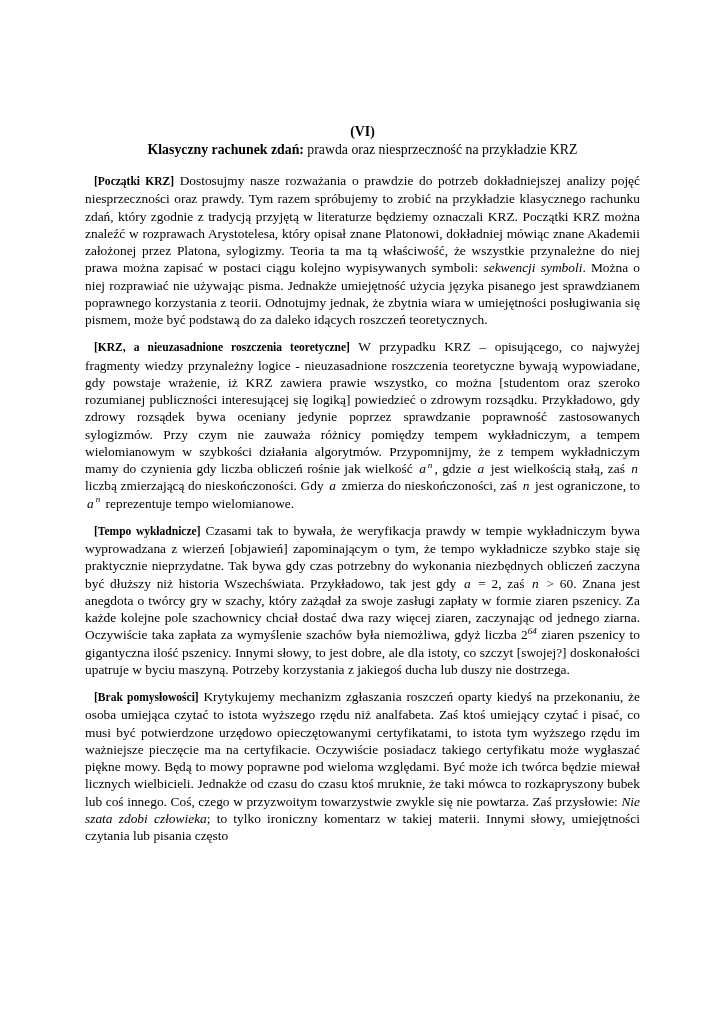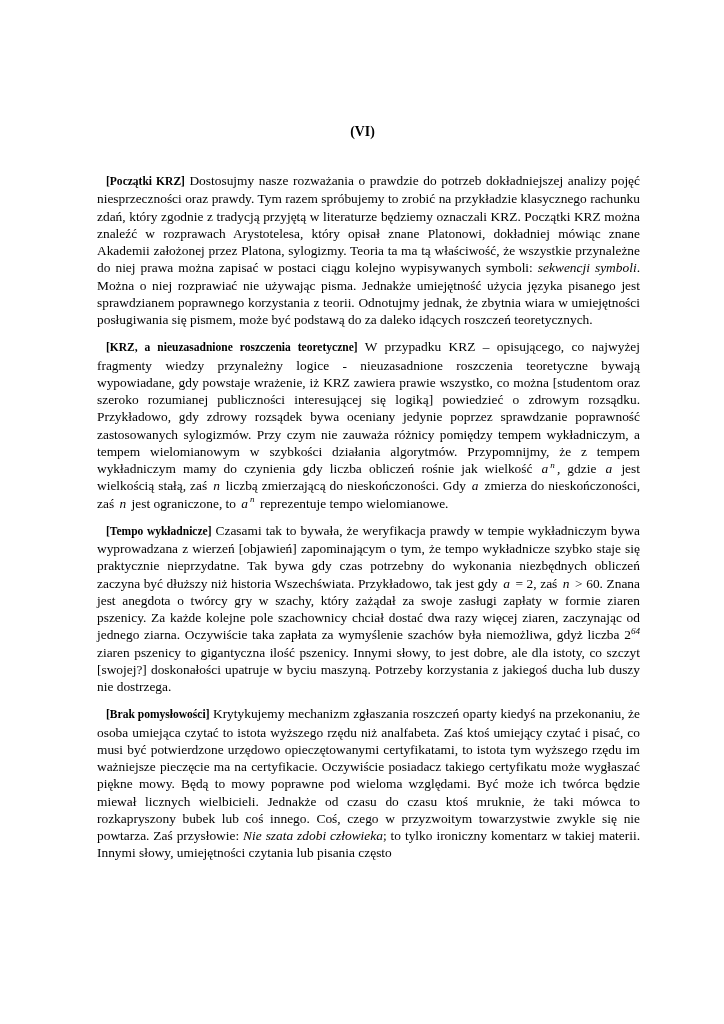--- a/index.html
+++ b/index.html
@@ -34,21 +34,21 @@
   .doc-header .line2 .bold-part {
     font-weight: bold;
   }
   .doc-body {
     position: absolute;
     top: 172px;
     left: 85px;
     width: 555px;
   }
   .doc-body p.para {
-    margin: 0 0 10px 12px;
+    margin: 0 0 10px 0;
     font-size: 13.4px;
     line-height: 17.25px;
     text-align: justify;
     text-indent: 9px;
   }
   .run-tag {
     font-weight: bold;
     font-size: 0.86em;
   }
   .run-italic {
@@ -79,20 +79,23 @@
     line-height: 17px;
   }
 </style>
 </head>
 <body>
 
 <div class="page">
 
   <div class="doc-header">
     <div class="line1">(VI)</div>
+    <div class="line2">
+      <span class="bold-part">Klasyczny rachunek zdań:</span><span> prawda oraz niesprzeczność na przykładzie KRZ</span>
+    </div>
   </div>
 
   <div class="doc-body">
     <p class="para"><span class="run-tag">[Początki KRZ]</span><span class="run-normal"> Dostosujmy nasze rozważania o prawdzie do potrzeb dokładniejszej analizy pojęć niesprzeczności oraz prawdy. Tym razem spróbujemy to zrobić na przykładzie klasycznego rachunku zdań, który zgodnie z tradycją przyjętą w literaturze będziemy oznaczali KRZ. Początki KRZ można znaleźć w rozprawach Arystotelesa, który opisał znane Platonowi, dokładniej mówiąc znane Akademii założonej przez Platona, sylogizmy. Teoria ta ma tą właściwość, że wszystkie przynależne do niej prawa można zapisać w postaci ciągu kolejno wypisywanych symboli: </span><span class="run-italic">sekwencji symboli</span><span class="run-normal">. Można o niej rozprawiać nie używając pisma. Jednakże umiejętność użycia języka pisanego jest sprawdzianem poprawnego korzystania z teorii. Odnotujmy jednak, że zbytnia wiara w umiejętności posługiwania się pismem, może być podstawą do za daleko idących roszczeń teoretycznych.</span></p>
     <p class="para"><span class="run-tag">[KRZ, a nieuzasadnione roszczenia teoretyczne]</span><span class="run-normal"> W przypadku KRZ – opisującego, co najwyżej fragmenty wiedzy przynależny logice - nieuzasadnione roszczenia teoretyczne bywają wypowiadane, gdy powstaje wrażenie, iż KRZ zawiera prawie wszystko, co można [studentom oraz szeroko rozumianej publiczności interesującej się logiką] powiedzieć o zdrowym rozsądku. Przykładowo, gdy zdrowy rozsądek bywa oceniany jedynie poprzez sprawdzanie poprawność zastosowanych sylogizmów. Przy czym nie zauważa różnicy pomiędzy tempem wykładniczym, a tempem wielomianowym w szybkości działania algorytmów. Przypomnijmy, że z tempem wykładniczym mamy do czynienia gdy liczba obliczeń rośnie jak wielkość </span><span class="run-math">a</span><span class="run-math-sup">n</span><span class="run-normal">, gdzie </span><span class="run-math">a</span><span class="run-normal"> jest wielkością stałą, zaś </span><span class="run-math">n</span><span class="run-normal"> liczbą zmierzającą do nieskończoności. Gdy </span><span class="run-math">a</span><span class="run-normal"> zmierza do nieskończoności, zaś </span><span class="run-math">n</span><span class="run-normal"> jest ograniczone, to </span><span class="run-math">a</span><span class="run-math-sup">n</span><span class="run-normal"> reprezentuje tempo wielomianowe.</span></p>
     <p class="para"><span class="run-tag">[Tempo wykładnicze]</span><span class="run-normal"> Czasami tak to bywała, że weryfikacja prawdy w tempie wykładniczym bywa wyprowadzana z wierzeń [objawień] zapominającym o tym, że tempo wykładnicze szybko staje się praktycznie nieprzydatne. Tak bywa gdy czas potrzebny do wykonania niezbędnych obliczeń zaczyna być dłuższy niż historia Wszechświata. Przykładowo, tak jest gdy </span><span class="run-math">a</span><span class="run-normal"> = 2, zaś </span><span class="run-math">n</span><span class="run-normal"> &gt; 60. Znana jest anegdota o twórcy gry w szachy, który zażądał za swoje zasługi zapłaty w formie ziaren pszenicy. Za każde kolejne pole szachownicy chciał dostać dwa razy więcej ziaren, zaczynając od jednego ziarna. Oczywiście taka zapłata za wymyślenie szachów była niemożliwa, gdyż liczba 2</span><span class="run-sup">64</span><span class="run-normal"> ziaren pszenicy to gigantyczna ilość pszenicy. Innymi słowy, to jest dobre, ale dla istoty, co szczyt [swojej?] doskonałości upatruje w byciu maszyną. Potrzeby korzystania z jakiegoś ducha lub duszy nie dostrzega.</span></p>
     <p class="para"><span class="run-tag">[Brak pomysłowości]</span><span class="run-normal"> Krytykujemy mechanizm zgłaszania roszczeń oparty kiedyś na przekonaniu, że osoba umiejąca czytać to istota wyższego rzędu niż analfabeta. Zaś ktoś umiejący czytać i pisać, co musi być potwierdzone urzędowo opieczętowanymi certyfikatami, to istota tym wyższego rzędu im ważniejsze pieczęcie ma na certyfikacie. Oczywiście posiadacz takiego certyfikatu może wygłaszać piękne mowy. Będą to mowy poprawne pod wieloma względami. Być może ich twórca będzie miewał licznych wielbicieli. Jednakże od czasu do czasu ktoś mruknie, że taki mówca to rozkapryszony bubek lub coś innego. Coś, czego w przyzwoitym towarzystwie zwykle się nie powtarza. Zaś przysłowie: </span><span class="run-italic">Nie szata zdobi człowieka</span><span class="run-normal">; to tylko ironiczny komentarz w takiej materii. Innymi słowy, umiejętności czytania lub pisania często</span></p>
   </div>
 
   <div class="page-number">1</div>

